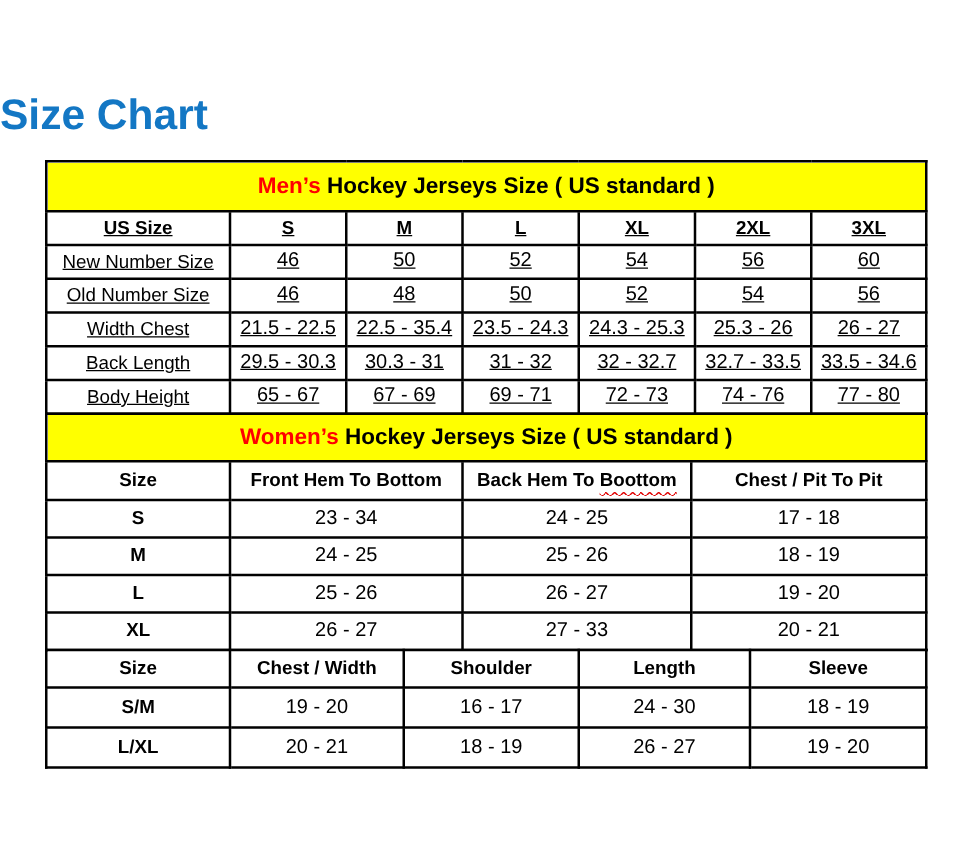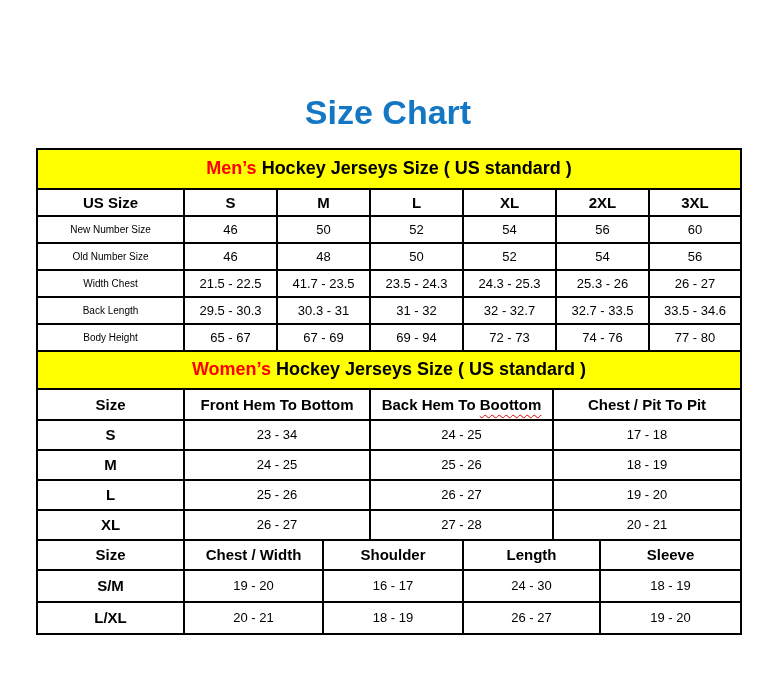--- a/index.html
+++ b/index.html
@@ -3,22 +3,22 @@
 <meta charset="utf-8">
 <style>
   html, body { margin:0; padding:0; background:#ffffff; }
   body {
     width:776px; height:692px; overflow:hidden;
     font-family:"Liberation Sans", sans-serif; color:#000;
   }
   .page { position:relative; width:776px; height:692px; background:#fff; }
 
   .page-title {
-    margin:0; padding-top:92px; padding-bottom:0;
-    text-align:center; color:#1377c4;
+    margin:0; padding-top:72px; padding-bottom:0;
+    color:#1377c4;
     font-size:34px; font-weight:bold; line-height:1.2;
   }
 
   .table-wrap { width:704px; margin:15px 36px 0 36px; }
 
   table.section-table {
     border-collapse:collapse; table-layout:fixed; width:704px;
   }
   table.section-table + table.section-table { margin-top:-2px; }
 
@@ -26,25 +26,25 @@
     border:2px solid #000; text-align:center; vertical-align:middle;
     padding:1px 2px; overflow:hidden; white-space:nowrap;
   }
 
   tr.band th {
     background:#ffff00; font-size:18px; font-weight:bold; height:34px;
   }
   tr.band .red { color:#ff0000;margin-top:31px; }
 
   th.colhead { background:#ffffff; font-size:15px; font-weight:bold; height:25px; }
-  td.lbl  { font-size:10px; font-weight:normal; height:24px; }
+  td.lbl  { font-size:15px; font-weight:normal; height:24px; }
   td.lblb { font-size:15px; font-weight:bold;  height:24px; }
-  td.val  { font-size:13px; font-weight:normal; height:24px; }
-
-  .men-tbl  td, .men-tbl  th.colhead { height:23px; }
+  td.val  { font-size:16px; font-weight:normal; height:24px; }
+
+  .men-tbl  td, .men-tbl  th.colhead { height:23px;text-decoration:underline; }
   .wom-tbl  td { height:26px; }
   .you-tbl  td { height:28px; }
   .wom-tbl  th.colhead { height:27px; }
   .you-tbl  th.colhead { height:26px; }
   .men-tbl  tr.band th { height:36px; }
 
   .sic {
     text-decoration-line:underline;
     text-decoration-style:wavy;
     text-decoration-color:#e00000;
@@ -98,40 +98,40 @@
         <td class="val">46</td>
         <td class="val">48</td>
         <td class="val">50</td>
         <td class="val">52</td>
         <td class="val">54</td>
         <td class="val">56</td>
       </tr>
       <tr>
         <td class="lbl">Width Chest</td>
         <td class="val">21.5 - 22.5</td>
-        <td class="val">41.7 - 23.5</td>
+        <td class="val">22.5 - 35.4</td>
         <td class="val">23.5 - 24.3</td>
         <td class="val">24.3 - 25.3</td>
         <td class="val">25.3 - 26</td>
         <td class="val">26 - 27</td>
       </tr>
       <tr>
         <td class="lbl">Back Length</td>
         <td class="val">29.5 - 30.3</td>
         <td class="val">30.3 - 31</td>
         <td class="val">31 - 32</td>
         <td class="val">32 - 32.7</td>
         <td class="val">32.7 - 33.5</td>
         <td class="val">33.5 - 34.6</td>
       </tr>
       <tr>
         <td class="lbl">Body Height</td>
         <td class="val">65 - 67</td>
         <td class="val">67 - 69</td>
-        <td class="val">69 - 94</td>
+        <td class="val">69 - 71</td>
         <td class="val">72 - 73</td>
         <td class="val">74 - 76</td>
         <td class="val">77 - 80</td>
       </tr>
     </tbody>
       </table>
 
     <table class="section-table wom-tbl">
       <colgroup>
         <col style="width:147px">
@@ -163,21 +163,21 @@
       </tr>
       <tr>
         <td class="lblb">L</td>
         <td class="val">25 - 26</td>
         <td class="val">26 - 27</td>
         <td class="val">19 - 20</td>
       </tr>
       <tr>
         <td class="lblb">XL</td>
         <td class="val">26 - 27</td>
-        <td class="val">27 - 28</td>
+        <td class="val">27 - 33</td>
         <td class="val">20 - 21</td>
       </tr>
     </tbody>
       </table>
 
     <table class="section-table you-tbl">
       <colgroup>
         <col style="width:147px">
           <col style="width:139px">
           <col style="width:140px">

